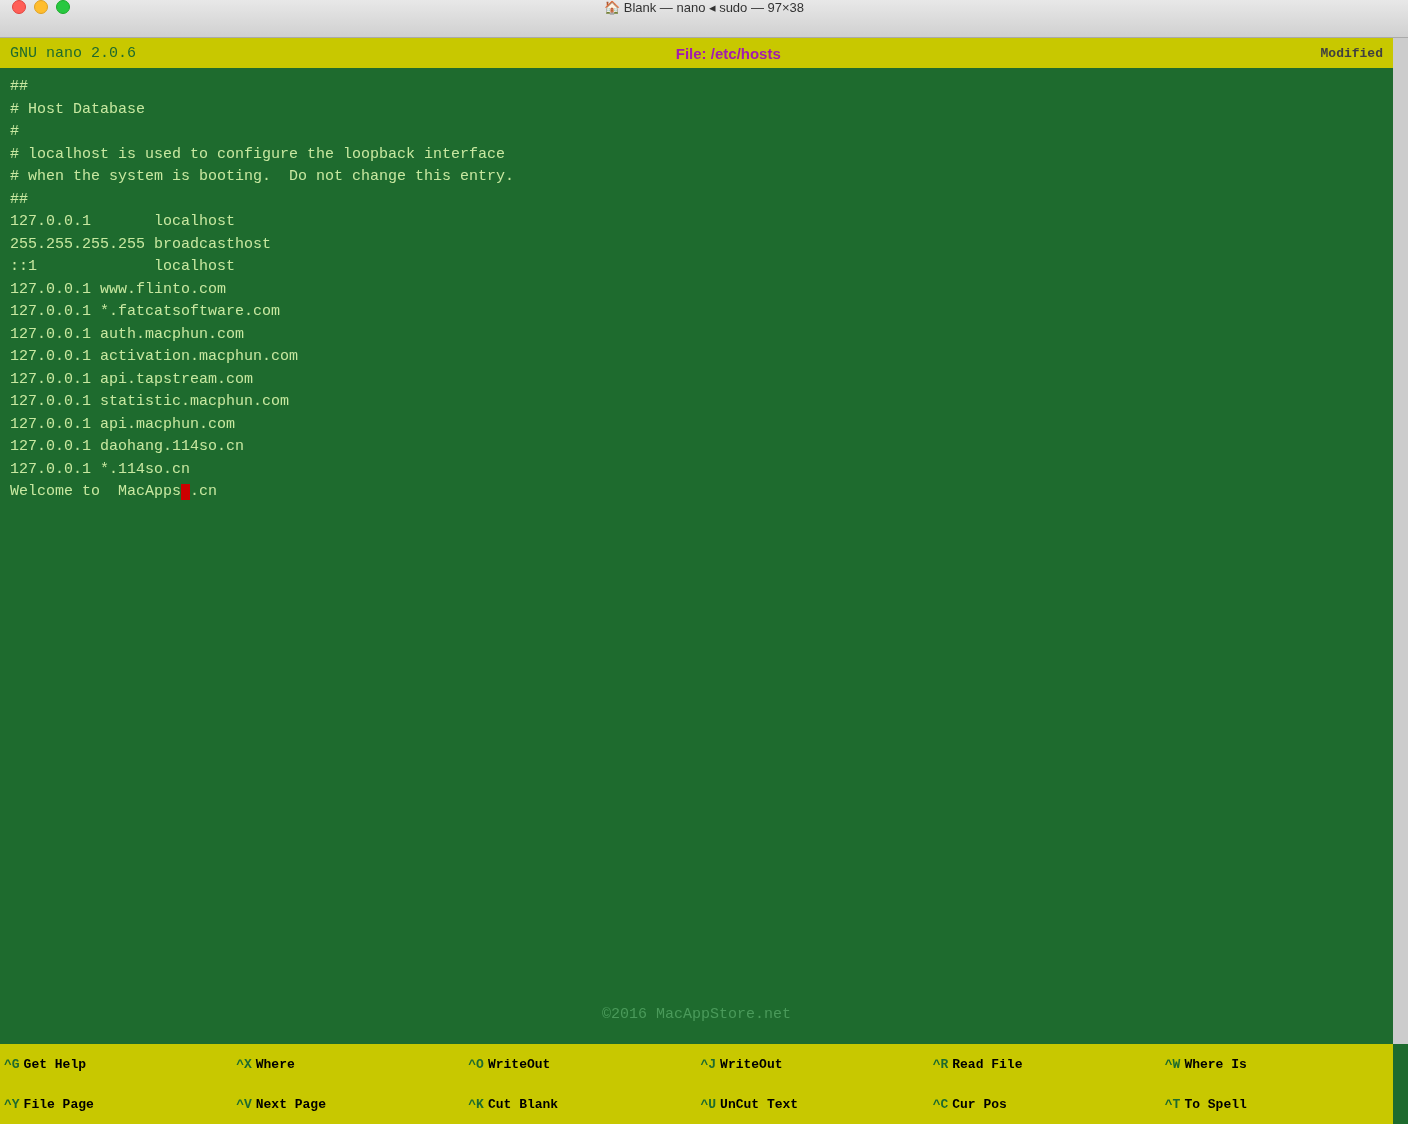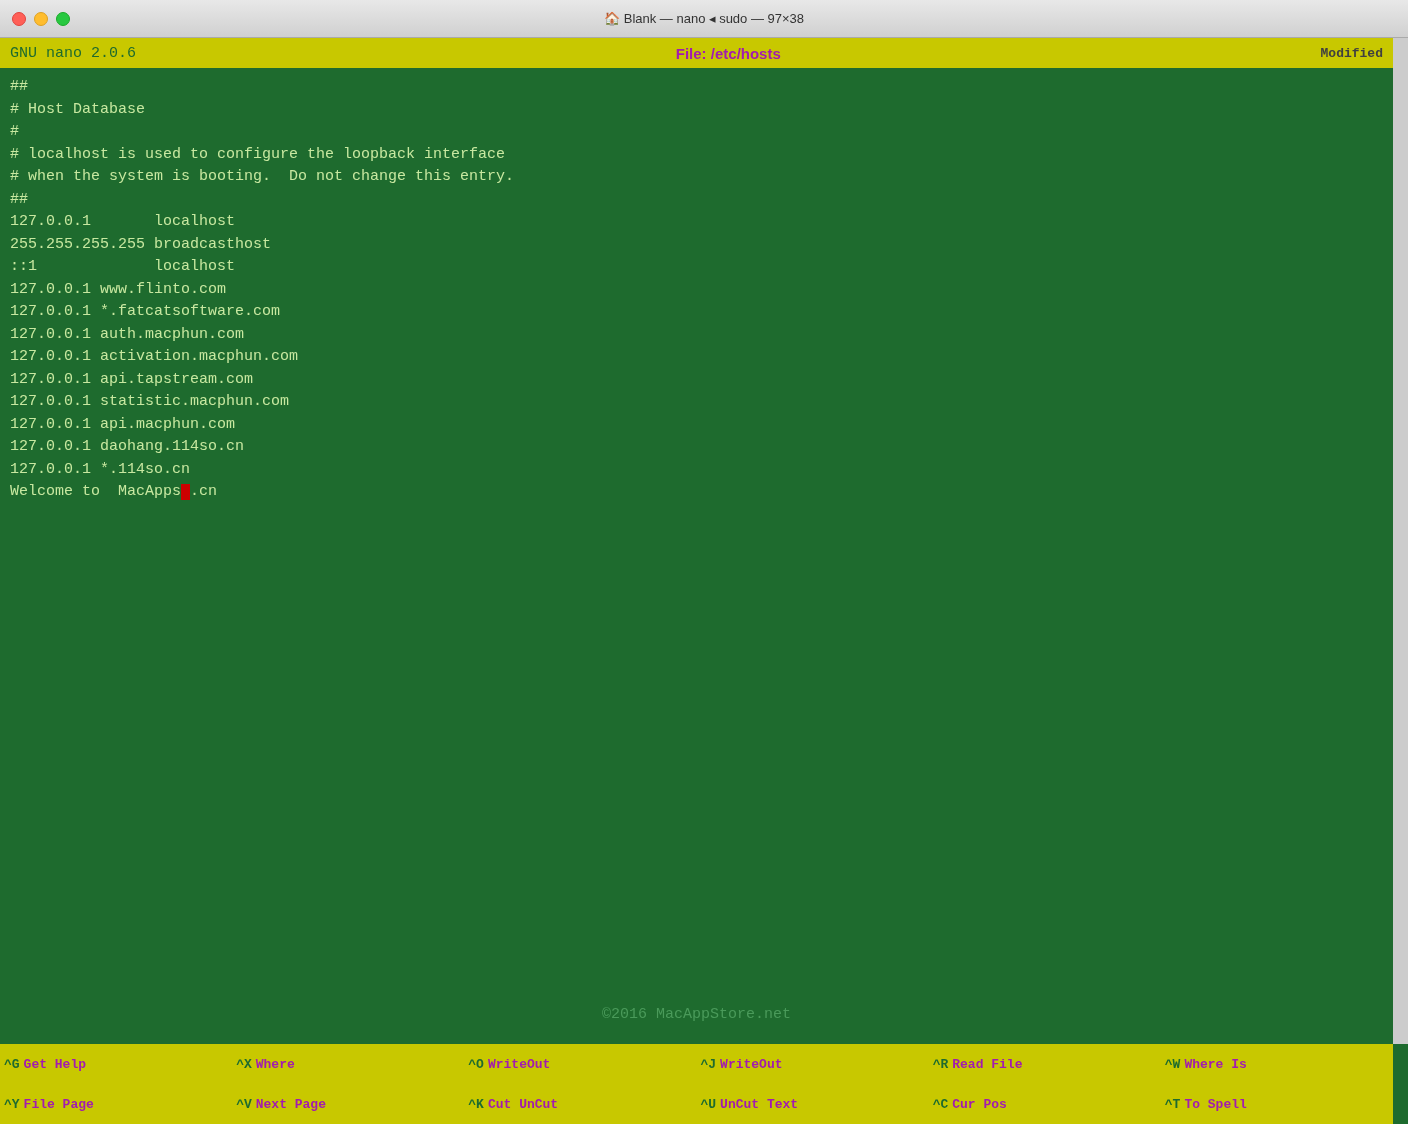--- a/index.html
+++ b/index.html
@@ -16,21 +16,20 @@
       overflow: hidden;
       position: relative;
     }
 
     
     .title-bar {
       width: 100%;
       height: 38px;
       background: linear-gradient(180deg, #e8e8e8 0%, #d0d0d0 100%);
       display: flex;
-      align-items: center;
       justify-content: center;
       position: relative;
       border-bottom: 1px solid #aaa;
     }
 
     .window-controls {
       position: absolute;
       left: 12px;
       display: flex;
       gap: 8px;
@@ -158,21 +157,21 @@
     .shortcut-key {
       color: #1e6b2e;
       font-size: 13px;
       font-weight: bold;
       font-family: 'Courier New', Courier, monospace;
       margin-right: 4px;
       white-space: nowrap;
     }
 
     .shortcut-label {
-      color: #a21caf;
+      color: #000000;
       font-size: 13px;
       font-weight: bold;
       font-family: 'Courier New', Courier, monospace;
       white-space: nowrap;
     }
   </style>
 </head>
 <body>
 
 <div class="title-bar">
@@ -243,21 +242,21 @@
     <div class="shortcut-item">
       <span class="shortcut-key">^Y</span>
       <span class="shortcut-label">File Page</span>
     </div>
     <div class="shortcut-item">
       <span class="shortcut-key">^V</span>
       <span class="shortcut-label">Next Page</span>
     </div>
     <div class="shortcut-item">
       <span class="shortcut-key">^K</span>
-      <span class="shortcut-label">Cut UnCut</span>
+      <span class="shortcut-label">Cut Blank</span>
     </div>
     <div class="shortcut-item">
       <span class="shortcut-key">^U</span>
       <span class="shortcut-label">UnCut Text</span>
     </div>
     <div class="shortcut-item">
       <span class="shortcut-key">^C</span>
       <span class="shortcut-label">Cur Pos</span>
     </div>
     <div class="shortcut-item">

